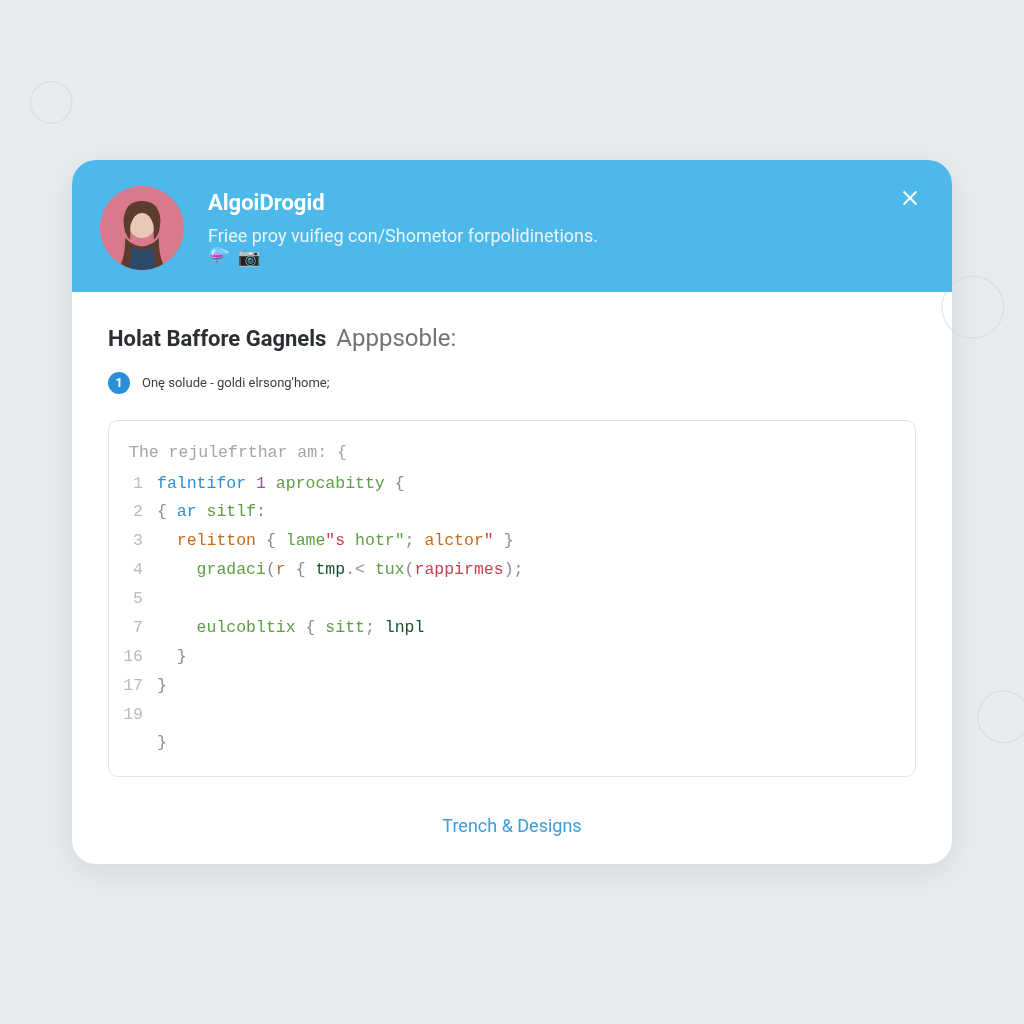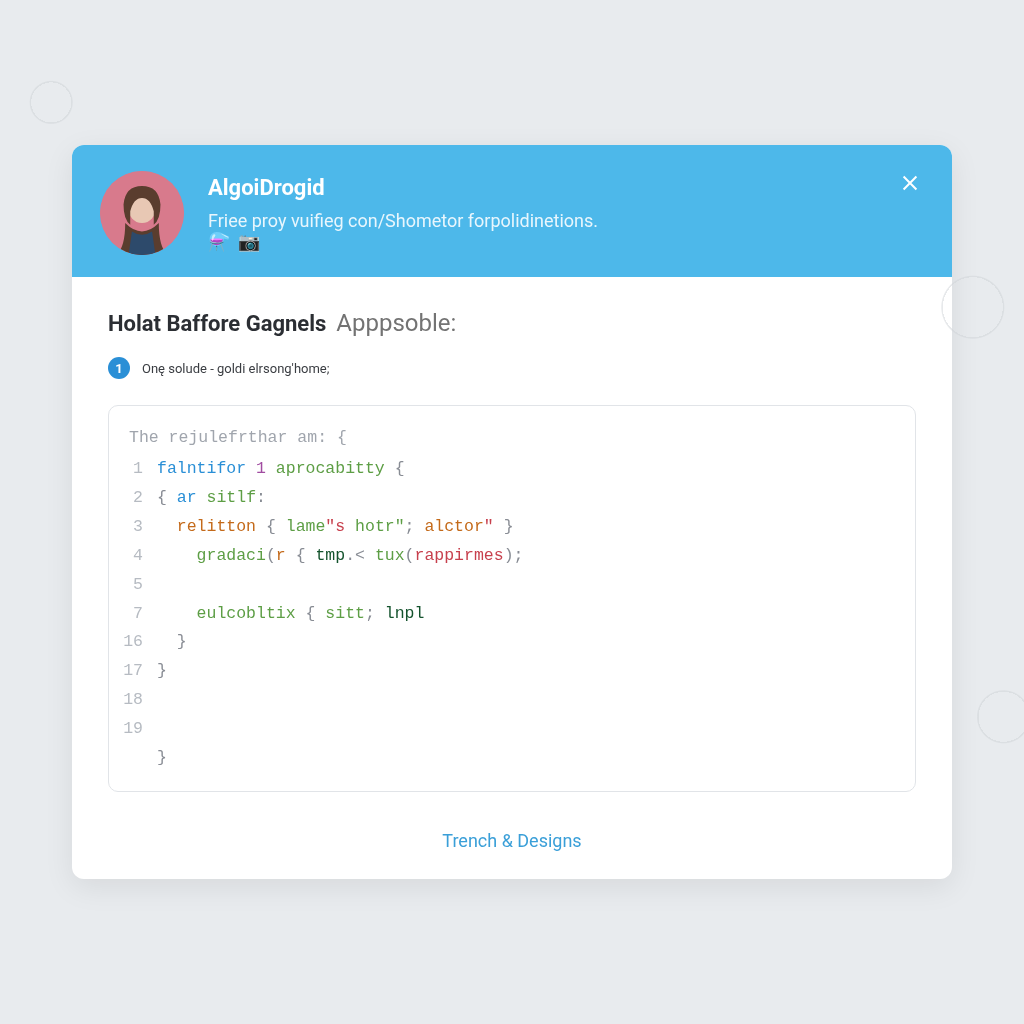--- a/index.html
+++ b/index.html
@@ -26,21 +26,21 @@
     inset: 0;
     background-image:
       radial-gradient(circle at 5% 10%, transparent 20px, #d0d4d8 20px, #d0d4d8 21px, transparent 22px),
       radial-gradient(circle at 95% 30%, transparent 30px, #d0d4d8 30px, #d0d4d8 31px, transparent 32px),
       radial-gradient(circle at 98% 70%, transparent 25px, #d0d4d8 25px, #d0d4d8 26px, transparent 27px);
     background-size: 100% 100%;
   }
   .card {
     width: 880px;
     background: #fff;
-    border-radius: 12px;
+    border-radius: 24px;
     box-shadow: 0 8px 30px rgba(0,0,0,0.08);
     overflow: hidden;
   }
   .header {
     background: #4db8ea;
     padding: 26px 34px 22px 28px;
     display: flex;
     align-items: flex-start;
     gap: 24px;
     position: relative;
@@ -233,24 +233,20 @@
           </div>
           <div class="code-line">
             <span class="lineno">16</span>
             <span class="code-content"><span>  </span><span class="t-punc">}</span></span>
           </div>
           <div class="code-line">
             <span class="lineno">17</span>
             <span class="code-content"><span class="t-punc">}</span></span>
           </div>
           <div class="code-line">
-            <span class="lineno">18</span>
-            <span class="code-content"><span></span></span>
-          </div>
-          <div class="code-line">
             <span class="lineno">19</span>
             <span class="code-content"><span></span></span>
           </div>
           <div class="code-line">
             <span class="lineno"></span>
             <span class="code-content"><span class="t-punc">}</span></span>
           </div>
         </div>
     </div>
   </div>

